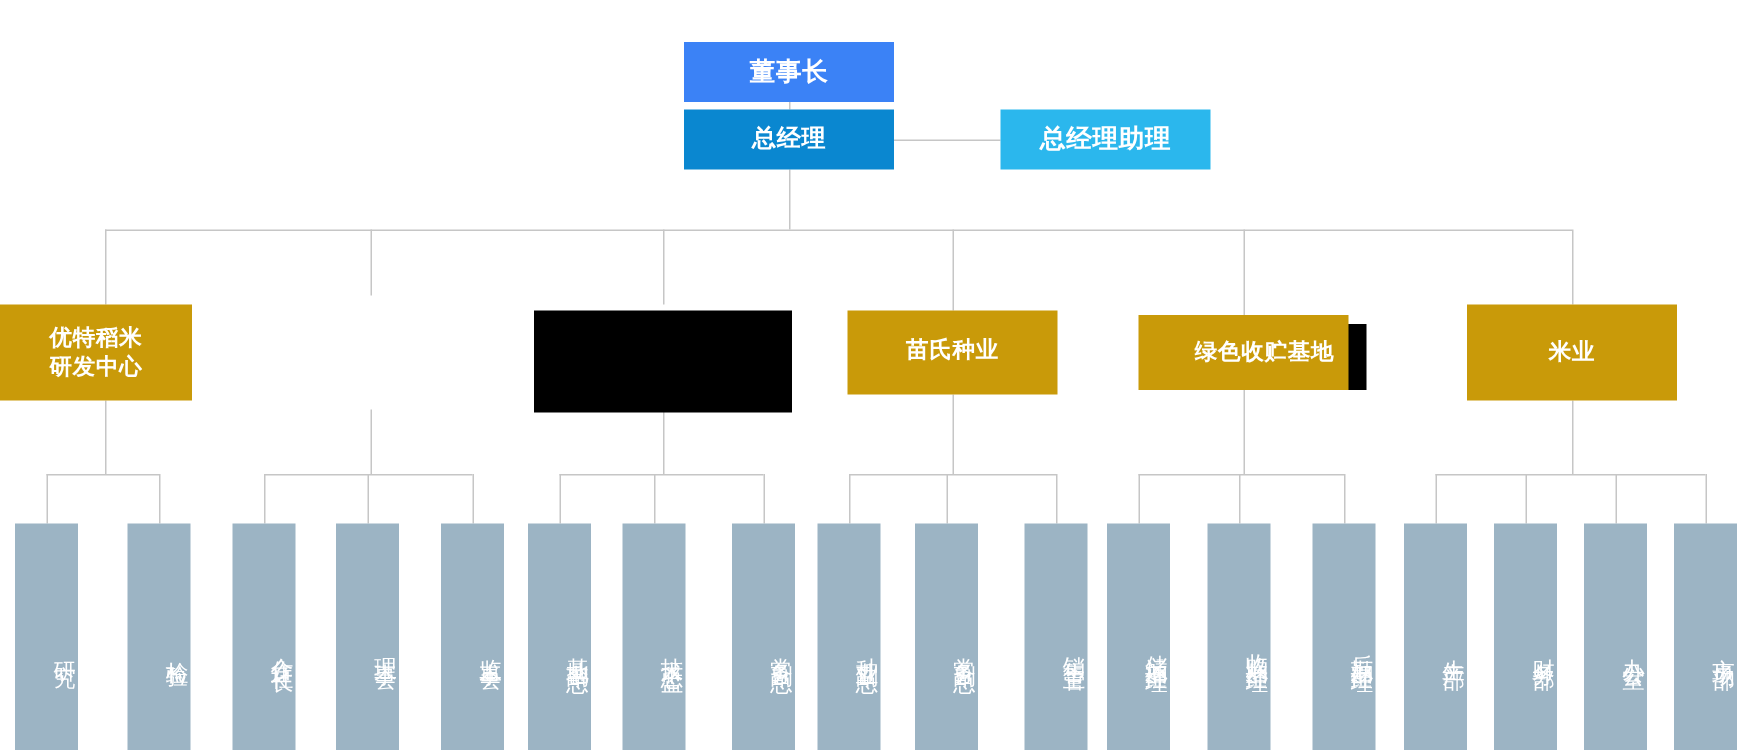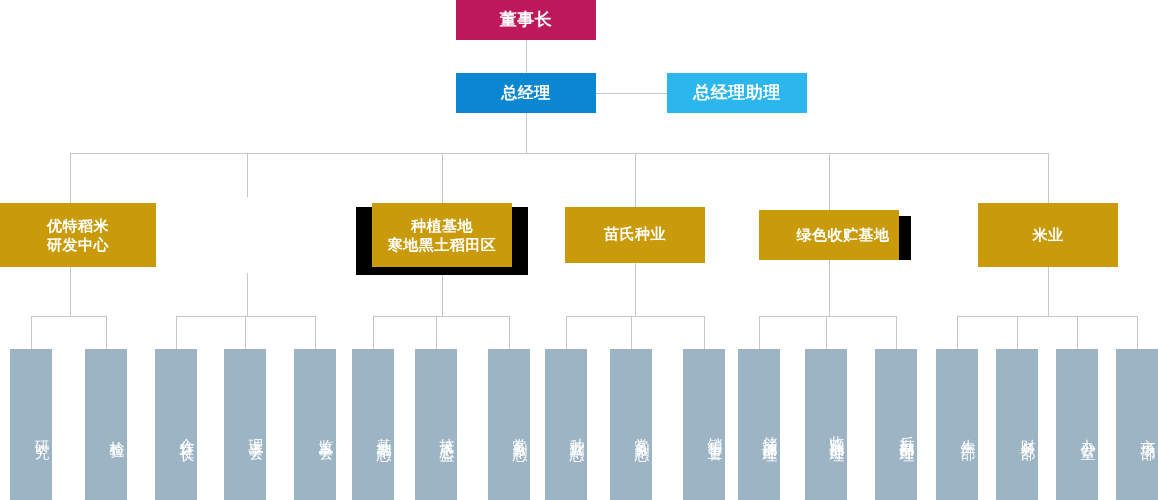--- a/index.html
+++ b/index.html
@@ -11,21 +11,21 @@
   #chart{position:absolute;left:0;top:0;width:1158px;height:500px;}
 
   .node{
     position:absolute;box-sizing:border-box;
     display:flex;align-items:center;justify-content:center;
     text-align:center;color:#ffffff;
     font-weight:700;line-height:1.28;
     letter-spacing:.5px;
     z-index:3;
   }
-  .node-chairman{background:#be185d;font-size:17px;}
+  .node-chairman{background:#3b82f6;font-size:17px;margin-top:28px;}
   .node-gm{background:#0a87d0;font-size:16px;text-align:right;}
   .node-gma{background:#2bb7ed;font-size:17px;}
   .node-div{background:#c99a09;font-size:15px;}
   .node-leaf{
     background:#9cb4c4;font-size:15px;font-weight:400;
     writing-mode:vertical-rl;text-orientation:upright;
     align-items:flex-start;justify-content:center;
     padding-top:14px;letter-spacing:3px;
   }
   .shadow-blk{position:absolute;background:#000000;z-index:2;}
@@ -52,25 +52,22 @@
     <div class="ln v" style="left: 526px; top: 40px; height: 33px;"></div>
     <div class="ln h" style="left: 596px; top: 93px; width: 71px;"></div>
     <div class="ln v" style="left: 526px; top: 113px; height: 40px;"></div>
     <div class="ln h" style="left: 70px; top: 153px; width: 978px;"></div>
     <div class="ln v" style="left: 70px; top: 153px; height: 50px;"></div>
     <div class="ln v" style="left: 247px; top: 153px; height: 44px;"></div>
     <div class="ln v" style="left: 442px; top: 153px; height: 50px;"></div>
     <div class="ln v" style="left: 635px; top: 153px; height: 54px;"></div>
     <div class="ln v" style="left: 829px; top: 153px; height: 57px;"></div>
     <div class="ln v" style="left: 1048px; top: 153px; height: 50px;"></div>
-    <div class="node node-div" style="left: 0px; top: 203px; width: 156px; height: 64px;">
+    <div class="node node-div" style="left: 0px; top: 203px; width: 128px; height: 64px;">
       <div>优特稻米<br>研发中心</div>
-    </div>
-    <div class="node node-div" style="left: 372px; top: 203px; width: 140px; height: 64px;">
-      <div>种植基地<br>寒地黑土稻田区</div>
     </div>
     <div class="node node-div" style="left: 565px; top: 207px; width: 140px; height: 56px; font-family: Liberation Serif, serif;">
       <div>苗氏种业</div>
     </div>
     <div class="node node-div" style="left: 759px; top: 210px; width: 140px; height: 50px; padding-left: 28px;">
       <div>绿色收贮基地</div>
     </div>
     <div class="node node-div" style="left: 978px; top: 203px; width: 140px; height: 64px;">
       <div>米业</div>
     </div>

